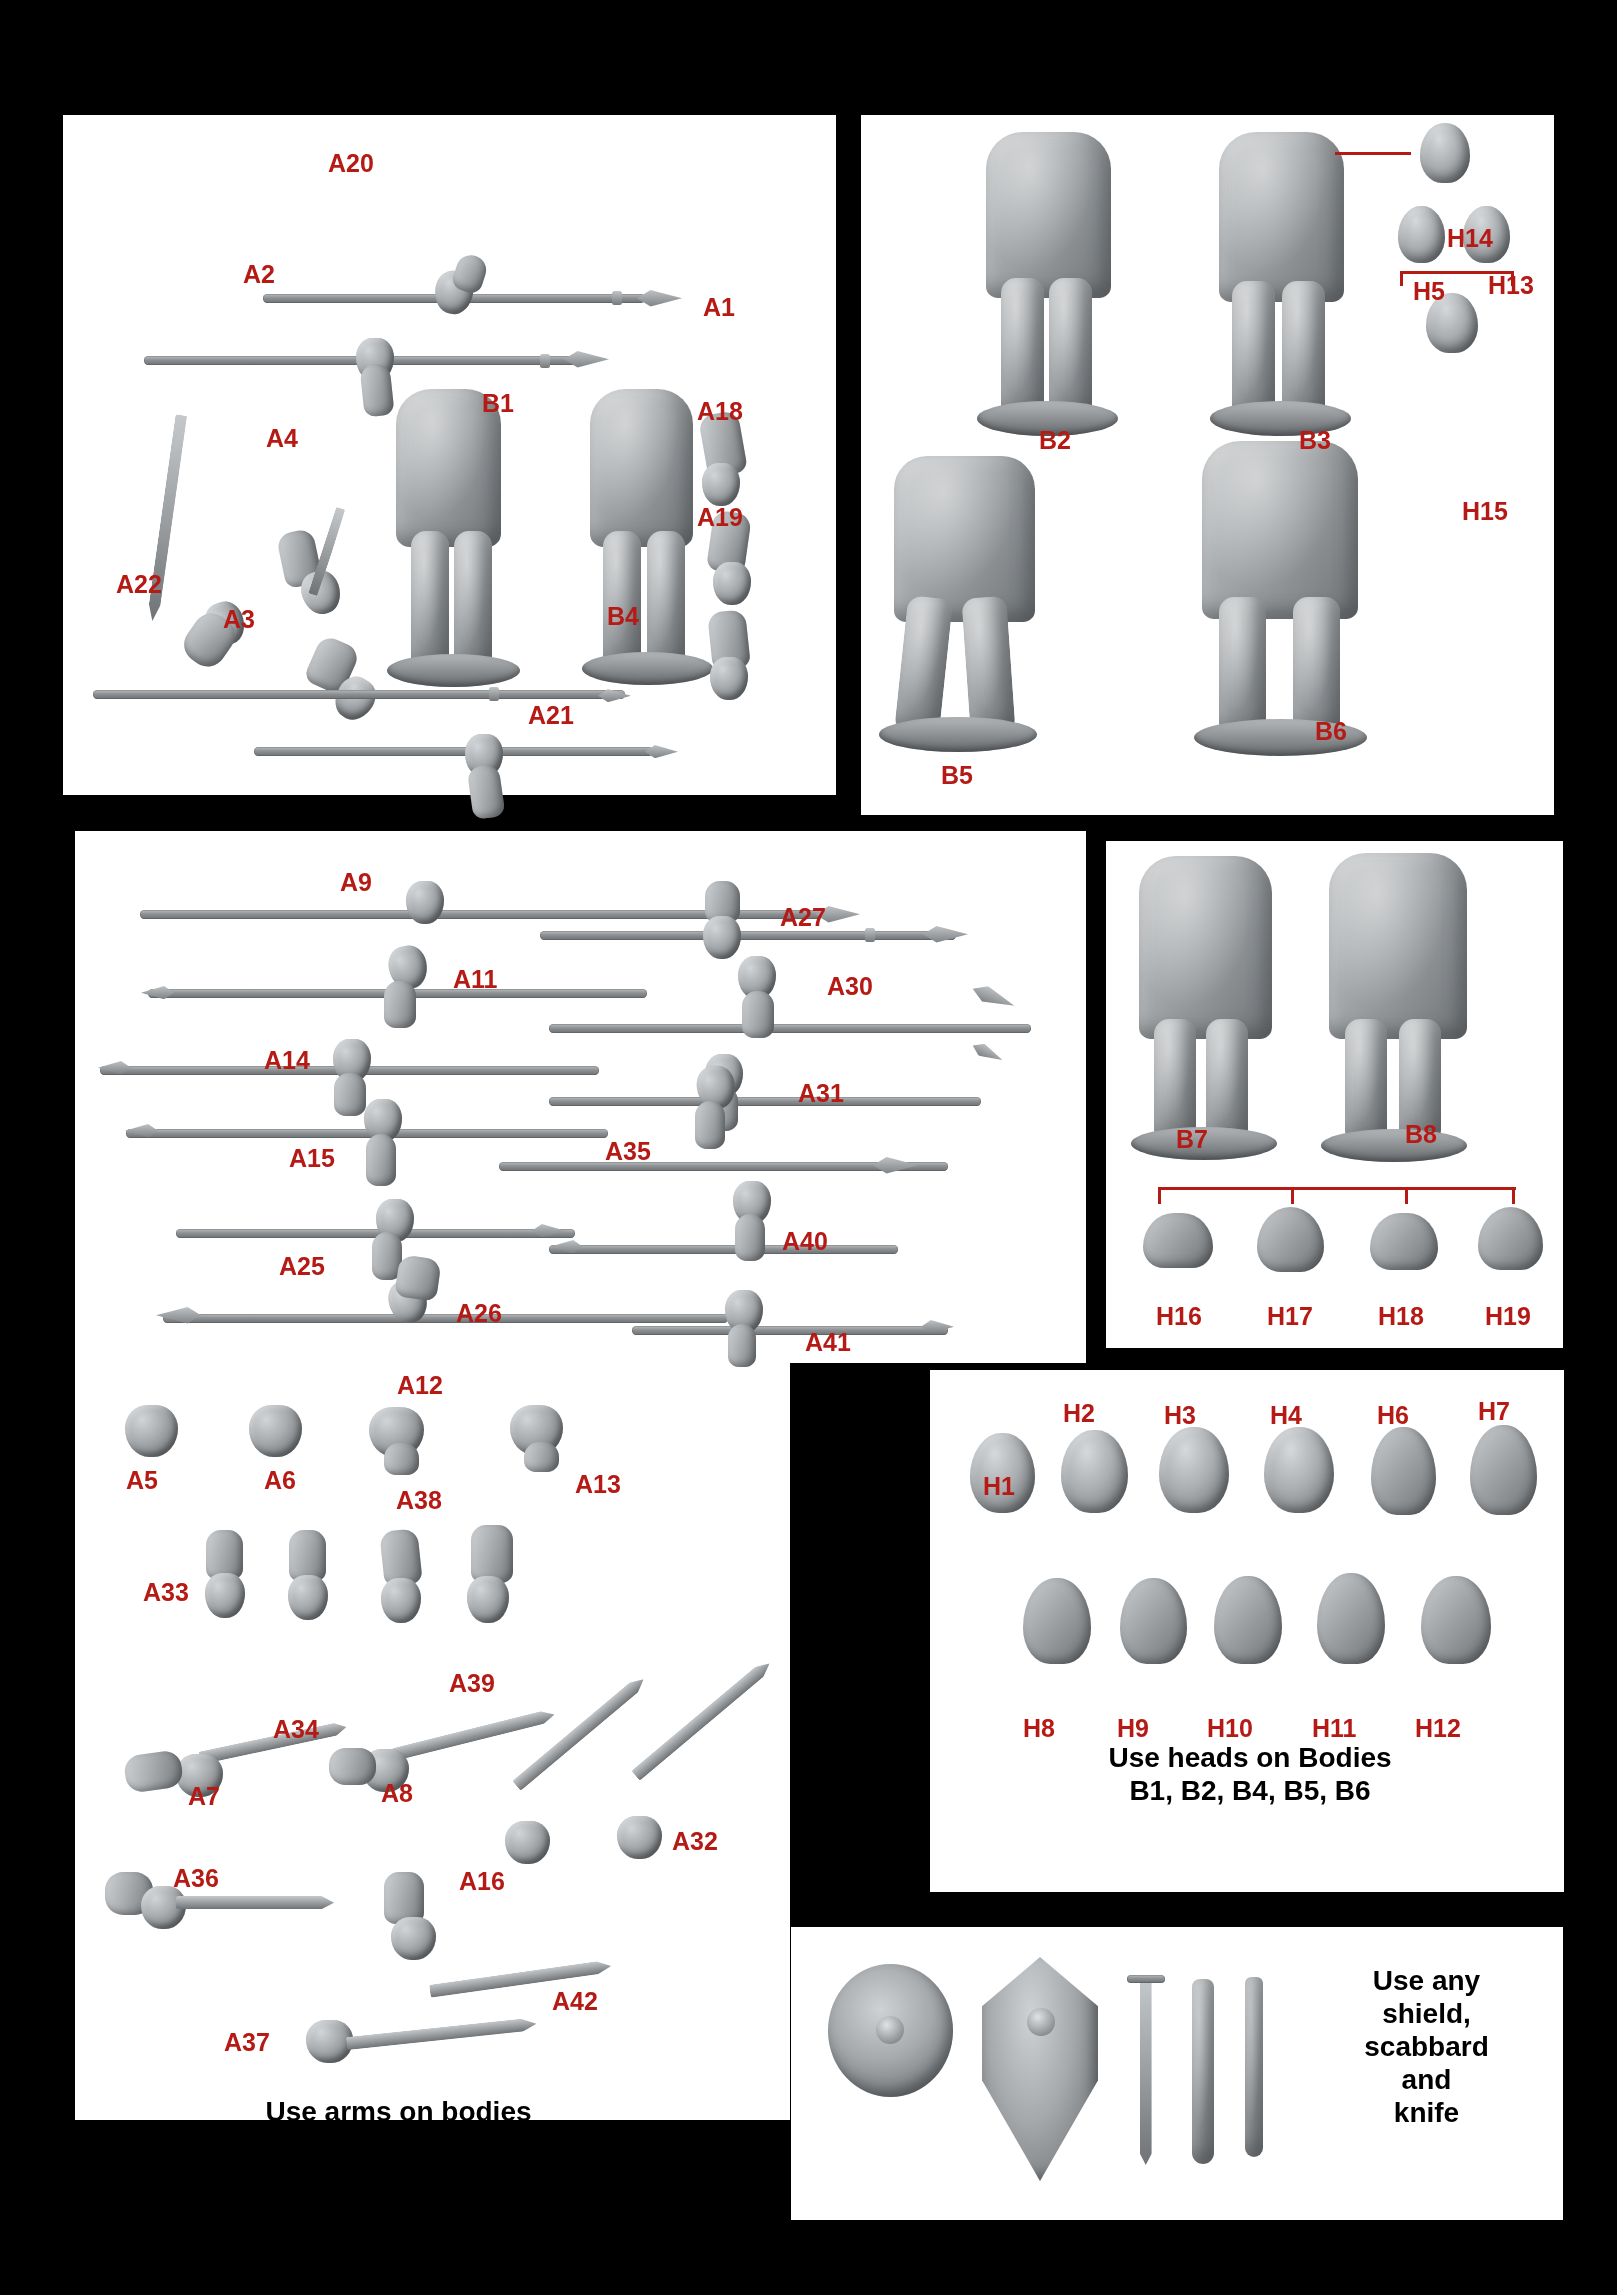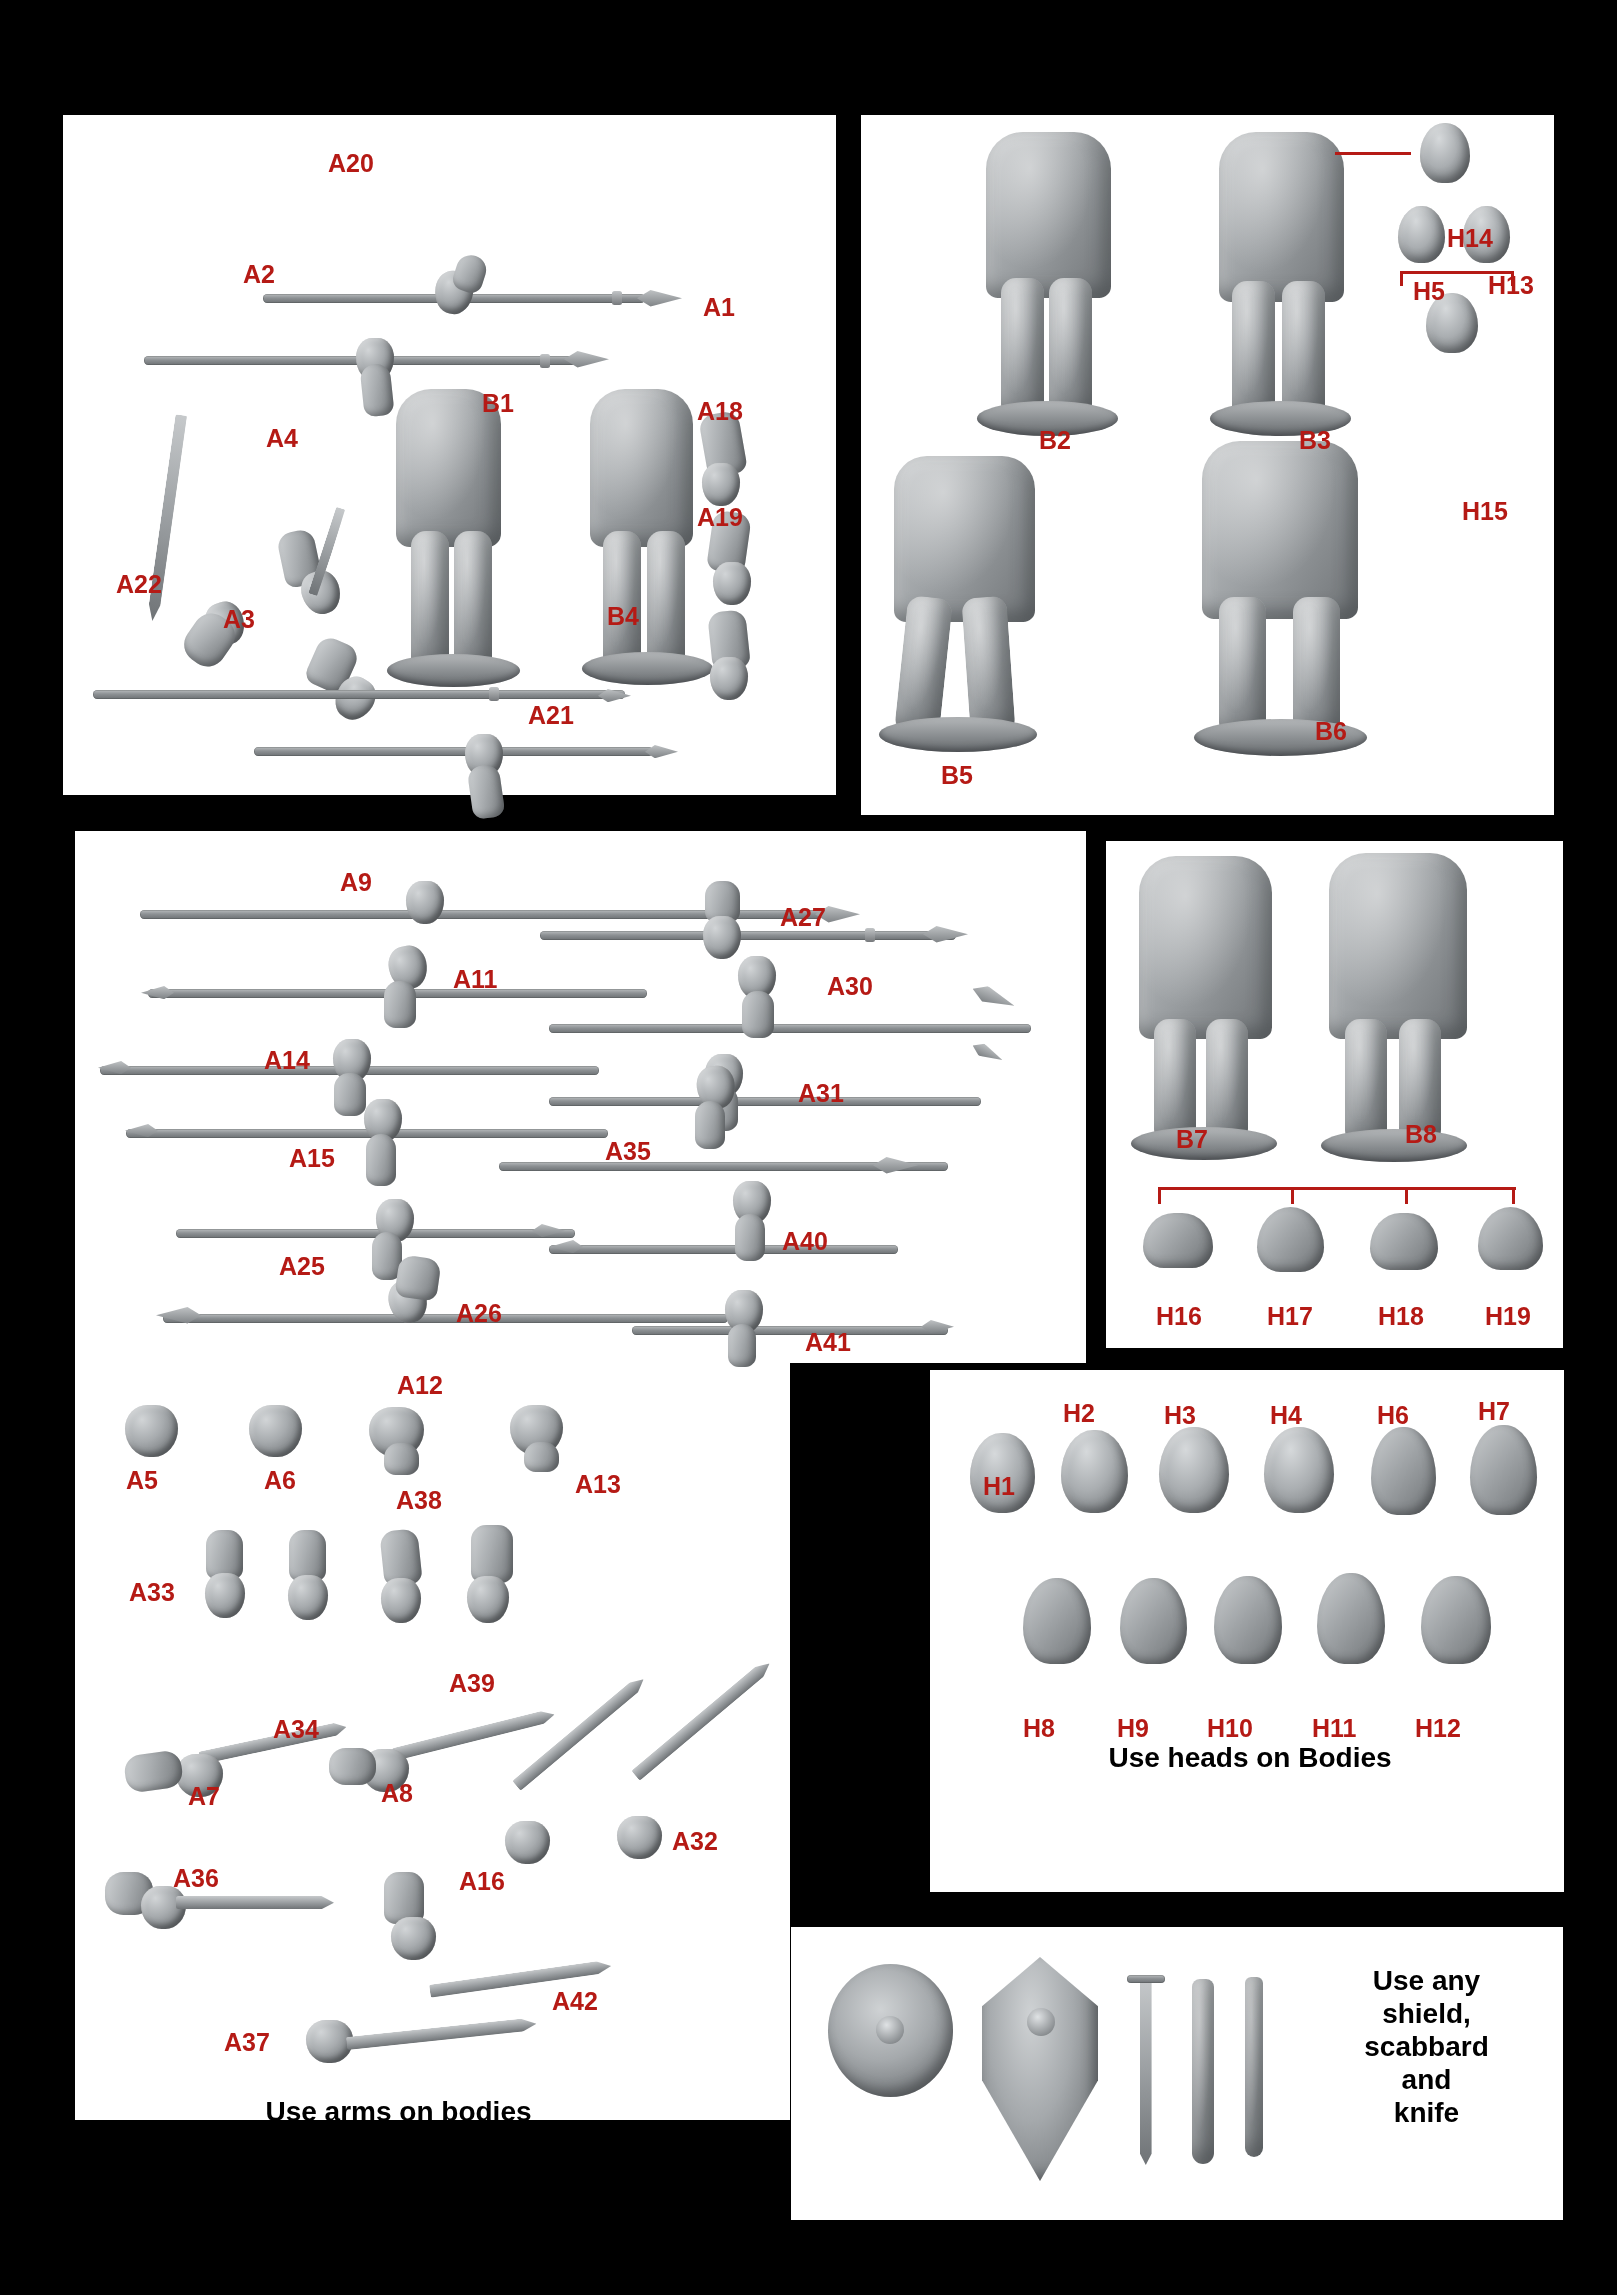--- a/index.html
+++ b/index.html
@@ -457,21 +457,21 @@
   <div class="lbl" style="left:605px; top:1139px;">A35</div>
   <div class="lbl" style="left:279px; top:1254px;">A25</div>
   <div class="lbl" style="left:782px; top:1229px;">A40</div>
   <div class="lbl" style="left:456px; top:1301px;">A26</div>
   <div class="lbl" style="left:805px; top:1330px;">A41</div>
   <div class="lbl" style="left:397px; top:1373px;">A12</div>
   <div class="lbl" style="left:126px; top:1468px;">A5</div>
   <div class="lbl" style="left:264px; top:1468px;">A6</div>
   <div class="lbl" style="left:575px; top:1472px;">A13</div>
   <div class="lbl" style="left:396px; top:1488px;">A38</div>
-  <div class="lbl" style="left:129px; top:1580px;">A33</div>
+  <div class="lbl" style="left:143px; top:1580px;">A33</div>
   <div class="lbl" style="left:273px; top:1671px;margin-top:46px;">A34</div>
   <div class="lbl" style="left:449px; top:1671px;">A39</div>
   <div class="lbl" style="left:188px; top:1784px;">A7</div>
   <div class="lbl" style="left:381px; top:1781px;">A8</div>
   <div class="lbl" style="left:672px; top:1829px;">A32</div>
   <div class="lbl" style="left:173px; top:1866px;">A36</div>
   <div class="lbl" style="left:459px; top:1869px;">A16</div>
   <div class="lbl" style="left:552px; top:1989px;">A42</div>
   <div class="lbl" style="left:224px; top:2030px;">A37</div>
 
@@ -524,20 +524,21 @@
     <div class="helm" style="left:540px; top:55px; width:67px; height:90px; border-radius:48% 48% 40% 40% / 58% 58% 42% 42%;"></div>
 
     <div class="helm" style="left:93px; top:208px; width:68px; height:86px; border-radius:48% 48% 40% 40% / 58% 58% 42% 42%;"></div>
     <div class="helm" style="left:190px; top:208px; width:67px; height:86px; border-radius:48% 48% 40% 40% / 58% 58% 42% 42%;"></div>
     <div class="helm" style="left:284px; top:206px; width:68px; height:88px; border-radius:48% 48% 40% 40% / 58% 58% 42% 42%;"></div>
     <div class="helm" style="left:387px; top:203px; width:68px; height:91px; border-radius:48% 48% 40% 40% / 58% 58% 42% 42%;"></div>
     <div class="helm" style="left:491px; top:206px; width:70px; height:88px; border-radius:48% 48% 40% 40% / 58% 58% 42% 42%;"></div>
 
     <div class="note" style="left:50px; top:371px; width:540px;">
       <div>Use heads on Bodies</div>
+      <div>B1, B2, B4, B5, B6</div>
     </div>
   </div>
 
   <div class="lbl" style="left:971px; top:1474px;margin-left:12px;">H1</div>
   <div class="lbl" style="left:1063px; top:1401px;">H2</div>
   <div class="lbl" style="left:1164px; top:1403px;">H3</div>
   <div class="lbl" style="left:1270px; top:1403px;">H4</div>
   <div class="lbl" style="left:1377px; top:1403px;">H6</div>
   <div class="lbl" style="left:1478px; top:1399px;">H7</div>
   <div class="lbl" style="left:1023px; top:1716px;">H8</div>

